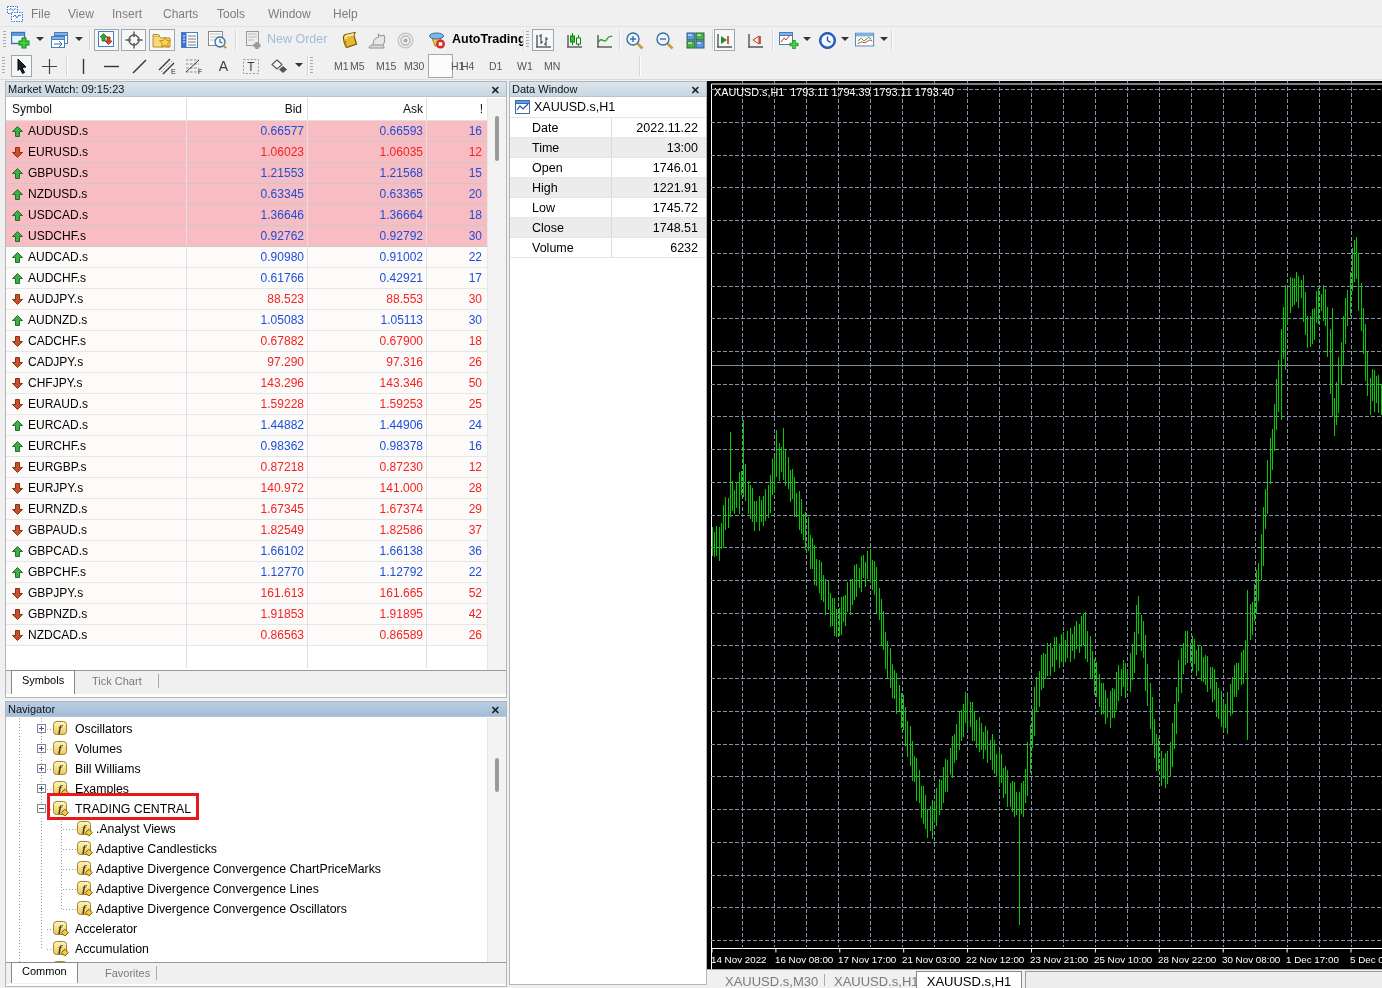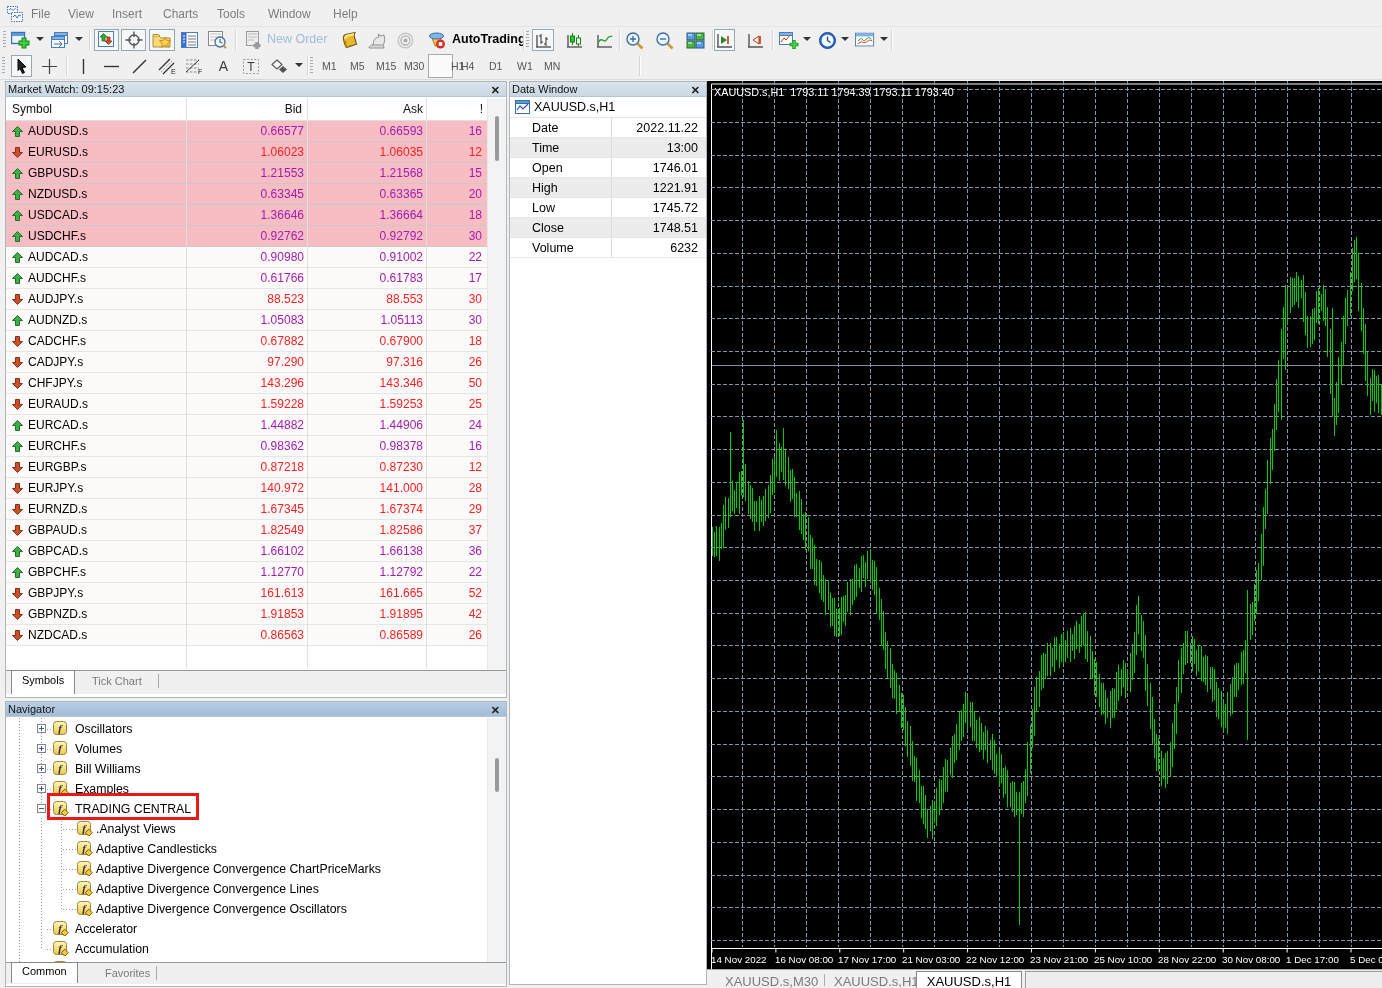--- a/index.html
+++ b/index.html
@@ -19,21 +19,21 @@
 #mw{left:5px;top:81px;width:502px;height:617px}
 .mwhead{height:24px;border-bottom:1px solid #e0e0e0;position:relative;font-size:12px;color:#111}
 .mwrow{height:21px;display:flex;align-items:center;font-size:12px;border-bottom:1px solid #e6e6e6;position:relative}
 .r-pink{background:#f8bcc3;border-bottom:1px solid #c9c9c9}
 .r-white{background:#fdfbfa}
 .c-sym{width:180px;padding-left:6px;display:flex;align-items:center;color:#000}
 .c-bid{width:121px;text-align:right;padding-right:3px}
 .c-ask{width:119px;text-align:right;padding-right:3px}
 .c-pts{width:58px;text-align:right;padding-right:2px}
 .arr{width:16px;display:inline-flex;margin-top:1px}
-.t-blue{color:#a21caf}
+.t-blue{color:#1d4ed8}
 .t-red{color:#f52222}
 .colsep{position:absolute;top:0;width:1px;background:#e0e0e0}
 .mwscroll{position:absolute;right:0px;top:16px;width:19px;height:574px;background:#f3f3f3;border-left:1px solid #e8e8e8}
 .mwthumb{position:absolute;left:7px;top:18px;width:4px;height:45px;background:#9a9a9a;border-radius:2px}
 .tabbar{position:absolute;left:0;bottom:0;width:100%;height:27px;background:#f0f0f0;border-top:1px solid #9a9a9a;font-size:11px}
 .tabactive{position:absolute;top:-1px;height:24px;background:#fff;border:1px solid #888;border-bottom:none;color:#000;padding:3px 10px 0 10px}
 .tabidle{position:absolute;top:4px;color:#7a7a7a}
 .tabsep{position:absolute;top:3px;width:1px;height:14px;background:#aaa}
 #dw{left:509px;top:81px;width:198px;height:904px}
 .dwsym{height:21px;display:flex;align-items:center;padding-left:5px;font-size:12.5px;color:#000;border-bottom:1px solid #e6e6e6}
@@ -320,21 +320,21 @@
     </div>
   <div class="tbtn" style="left:268px;width:24px">
       <svg width="20" height="17" viewBox="0 0 20 17">
         <path d="M7 2 L12 6.5 L7 11 L2 6.5 Z" fill="#f8f8f8" stroke="#555" stroke-width="1.1"></path>
         <path d="M13 8 L17 11.5 L13 15 L9 11.5 Z" fill="#555"></path>
       </svg>
     </div>
     <div class="darr" style="left:295px"></div>
   <div class="tsep" style="left:307px"></div>
   <div class="grip" style="left:310px"></div>
-  <span class="tftext" style="left:322px">M1</span>
+  <span class="tftext" style="left:334px">M1</span>
   <span class="tftext" style="left:350px">M5</span>
   <span class="tftext" style="left:376px">M15</span>
   <span class="tftext" style="left:404px">M30</span>
   <div style="position:absolute;left:428px;top:1px;width:25px;height:24px;background:#fbfbfb;border:1px solid #a8a8a8"></div>
   <span class="tftext" style="left:451px">H1</span>
   <span class="tftext" style="left:461px">H4</span>
   <span class="tftext" style="left:489px">D1</span>
   <span class="tftext" style="left:517px">W1</span>
   <span class="tftext" style="left:544px">MN</span>
   <div class="tsep" style="left:639px"></div>
@@ -418,21 +418,21 @@
       <div class="c-ask t-blue">0.91002</div>
       <div class="c-pts t-blue">22</div>
     </div>
 <div class="mwrow r-white">
       <div class="c-sym"><span class="arr">
           <svg width="11" height="11" viewBox="0 0 11 11">
             <path d="M5.5 0.5 L10.5 5.5 H7.5 V10.5 H3.5 V5.5 H0.5 Z" fill="#3fae49" stroke="#1d7026" stroke-width="1"></path>
           </svg>
         </span>AUDCHF.s</div>
       <div class="c-bid t-blue">0.61766</div>
-      <div class="c-ask t-blue">0.61783</div>
+      <div class="c-ask t-blue">0.42921</div>
       <div class="c-pts t-blue">17</div>
     </div>
 <div class="mwrow r-white">
       <div class="c-sym"><span class="arr">
           <svg width="11" height="11" viewBox="0 0 11 11">
             <path d="M5.5 10.5 L0.5 5.5 H3.5 V0.5 H7.5 V5.5 H10.5 Z" fill="#c8502a" stroke="#8c2f12" stroke-width="1"></path>
           </svg>
         </span>AUDJPY.s</div>
       <div class="c-bid t-red">88.523</div>
       <div class="c-ask t-red">88.553</div>

